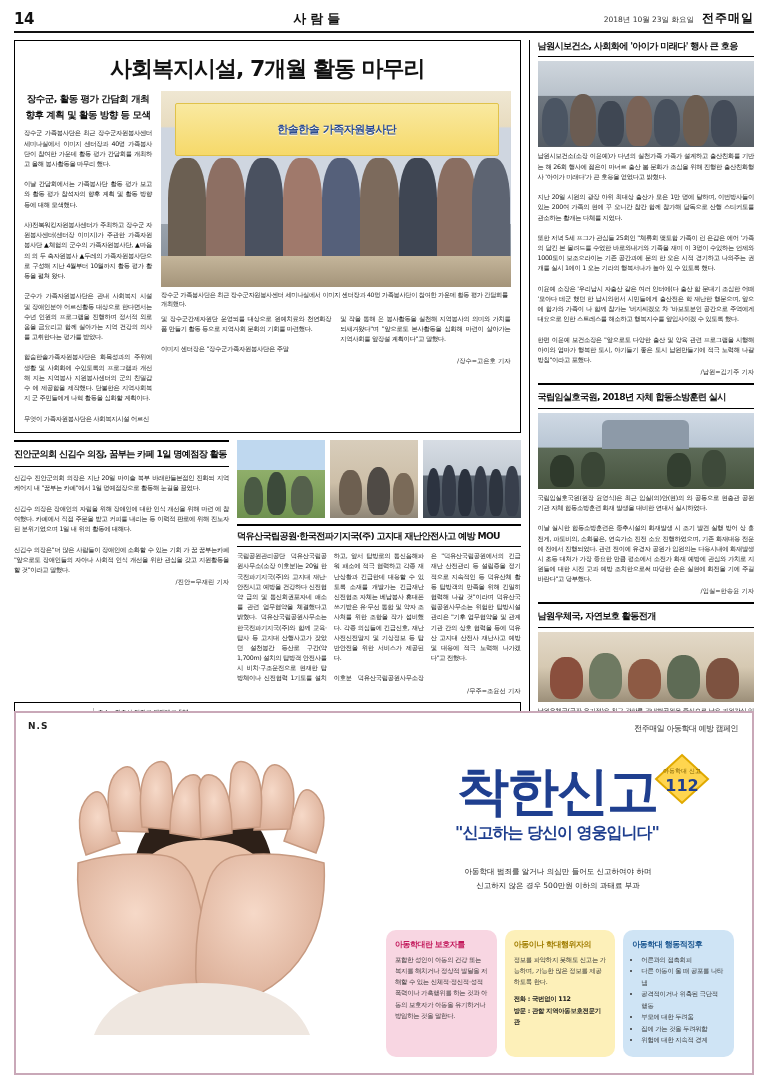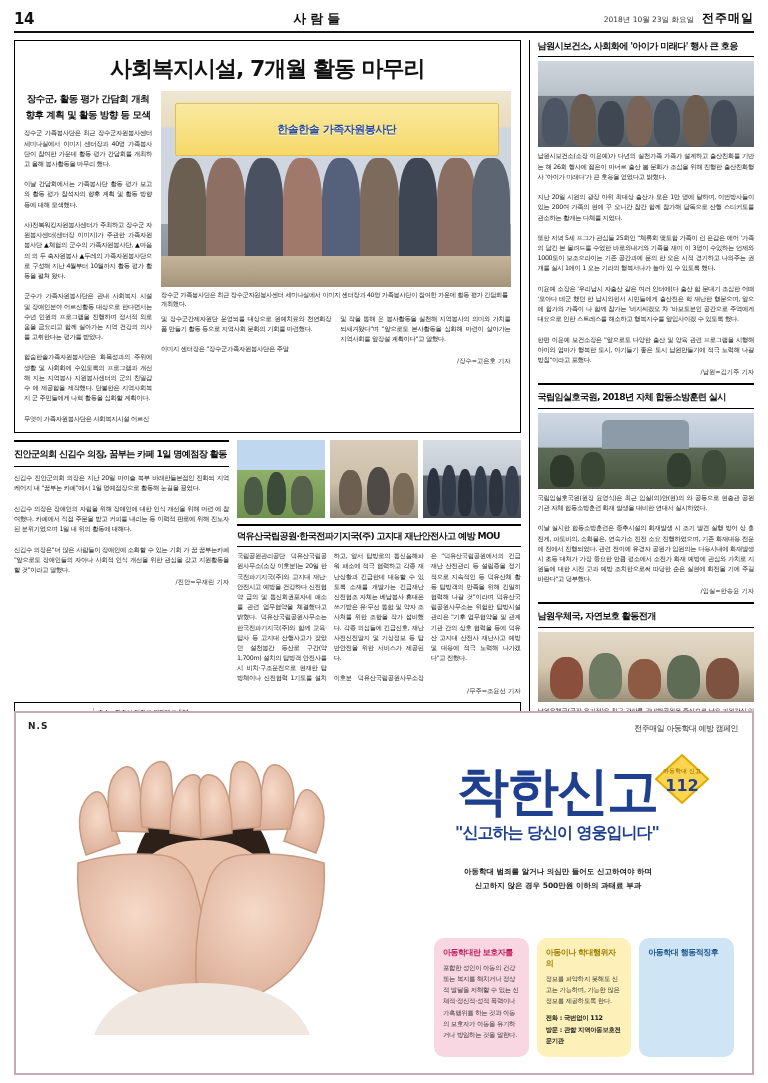--- a/index.html
+++ b/index.html
@@ -82,21 +82,21 @@
   .ad{position:absolute;left:14px;right:14px;bottom:8px;height:364px;border:2px solid #c9a8b8;box-sizing:border-box;background:#fff;}
   .ad-ns{position:absolute;left:12px;top:8px;font-size:9px;font-weight:bold;color:#222;letter-spacing:1px;}
   .ad-campaign{position:absolute;right:14px;top:10px;font-size:8px;color:#333;letter-spacing:-0.5px;}
   .ad-hands{position:absolute;left:18px;top:22px;width:330px;height:300px;}
   .ad-title{position:absolute;right:30px;top:44px;width:330px;text-align:center;
     font-size:52px;font-weight:bold;color:#1f3f8f;letter-spacing:-2px;}
   .ad-sub{position:absolute;right:30px;top:110px;width:330px;text-align:center;
     font-size:16px;font-weight:bold;color:#1f3f8f;letter-spacing:-1px;}
   .ad-desc{position:absolute;right:24px;top:152px;width:340px;text-align:center;font-size:7.5px;line-height:1.8;color:#222;}
   .badge112{position:absolute;right:42px;top:40px;width:56px;height:52px;}
-  .cards{position:absolute;left:370px;right:18px;bottom:16px;display:flex;gap:8px;margin-left:48px;}
+  .cards{position:absolute;left:370px;right:18px;bottom:16px;display:flex;gap:8px;}
   .card{flex:1;border-radius:10px;padding:9px 9px 10px 9px;box-sizing:border-box;}
   .card h4{margin:0 0 5px 0;font-size:8px;letter-spacing:-0.5px;}
   .card p{margin:0;font-size:6.4px;line-height:1.75;letter-spacing:-0.3px;color:#333;}
   .card-pink{background:#f8d6e2;}
   .card-pink h4{color:#c2185b;}
   .card-yellow{background:#fdf0b9;}
   .card-yellow h4{color:#a07d00;}
   .card-blue{background:#cfe4f5;}
   .card-blue h4{color:#18548f;}
   .card ul{margin:0;padding-left:9px;}
@@ -389,33 +389,41 @@
     <div class="badge112">
       <svg viewBox="0 0 56 52" width="56" height="52">
         <polygon points="28,2 54,26 28,50 2,26" fill="#ffd54f" stroke="#e0a900" stroke-width="2"></polygon>
         <text x="28" y="20" font-size="6" text-anchor="middle" fill="#7a5c00" font-family="DejaVu Sans">아동학대 신고</text>
         <text x="28" y="38" font-size="16" font-weight="bold" text-anchor="middle" fill="#1f3f8f" font-family="DejaVu Sans">112</text>
       </svg>
     </div>
 
     <div class="ad-title">착한신고</div>
     <div class="ad-sub">"신고하는 당신이 영웅입니다"</div>
-    <div class="ad-desc" style="white-space:pre-line;font-weight:bold;">아동학대 범죄를 알거나 의심만 들어도 신고하여야 하며
+    <div class="ad-desc" style="white-space:pre-line;">아동학대 범죄를 알거나 의심만 들어도 신고하여야 하며
 신고하지 않은 경우 500만원 이하의 과태료 부과</div>
 
     <div class="cards">
       <div class="card card-pink">
         <h4>아동학대란 보호자를</h4>
         <p>포함한 성인이 아동의 건강 또는 복지를 해치거나 정상적 발달을 저해할 수 있는 신체적·정신적·성적 폭력이나 가혹행위를 하는 것과 아동의 보호자가 아동을 유기하거나 방임하는 것을 말한다.</p>
       </div>
       <div class="card card-yellow">
         <h4>아동이나 학대행위자의</h4>
         <p>정보를 파악하지 못해도 신고는 가능하며, 가능한 많은 정보를 제공하도록 한다.</p>
         <p style="margin-top:6px;white-space:pre-line;font-weight:bold;color:#222;">전화 : 국번없이 112
 방문 : 관할 지역아동보호전문기관</p>
       </div>
       <div class="card card-blue">
         <h4>아동학대 행동적징후</h4>
+        <ul>
+          <li>어른과의 접촉회피</li>
+          <li>다른 아동이 울 때 공포를 나타냄</li>
+          <li>공격적이거나 위축된 극단적 행동</li>
+          <li>부모에 대한 두려움</li>
+          <li>집에 가는 것을 두려워함</li>
+          <li>위험에 대한 지속적 경계</li>
+        </ul>
       </div>
     </div>
   </div>
 
 </div>
 
 </body></html>

